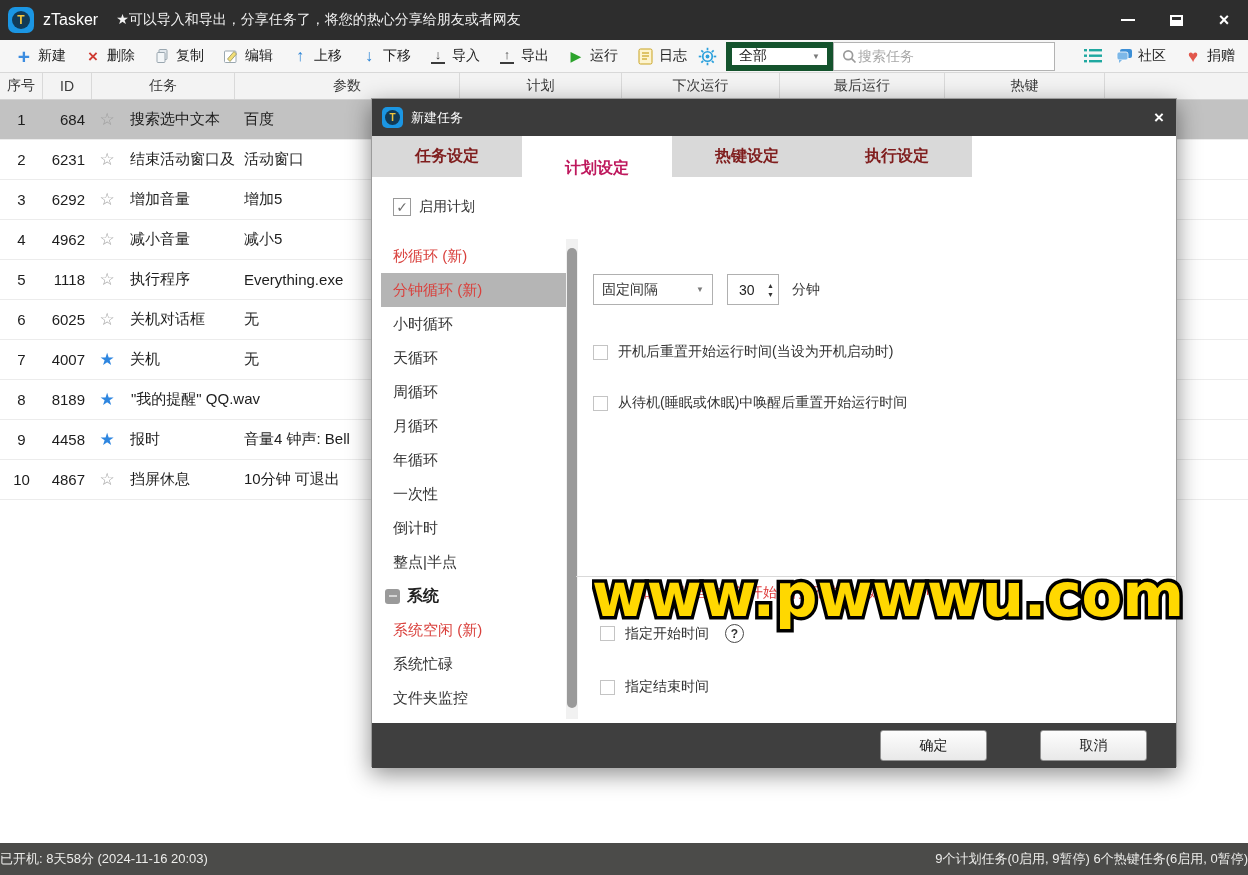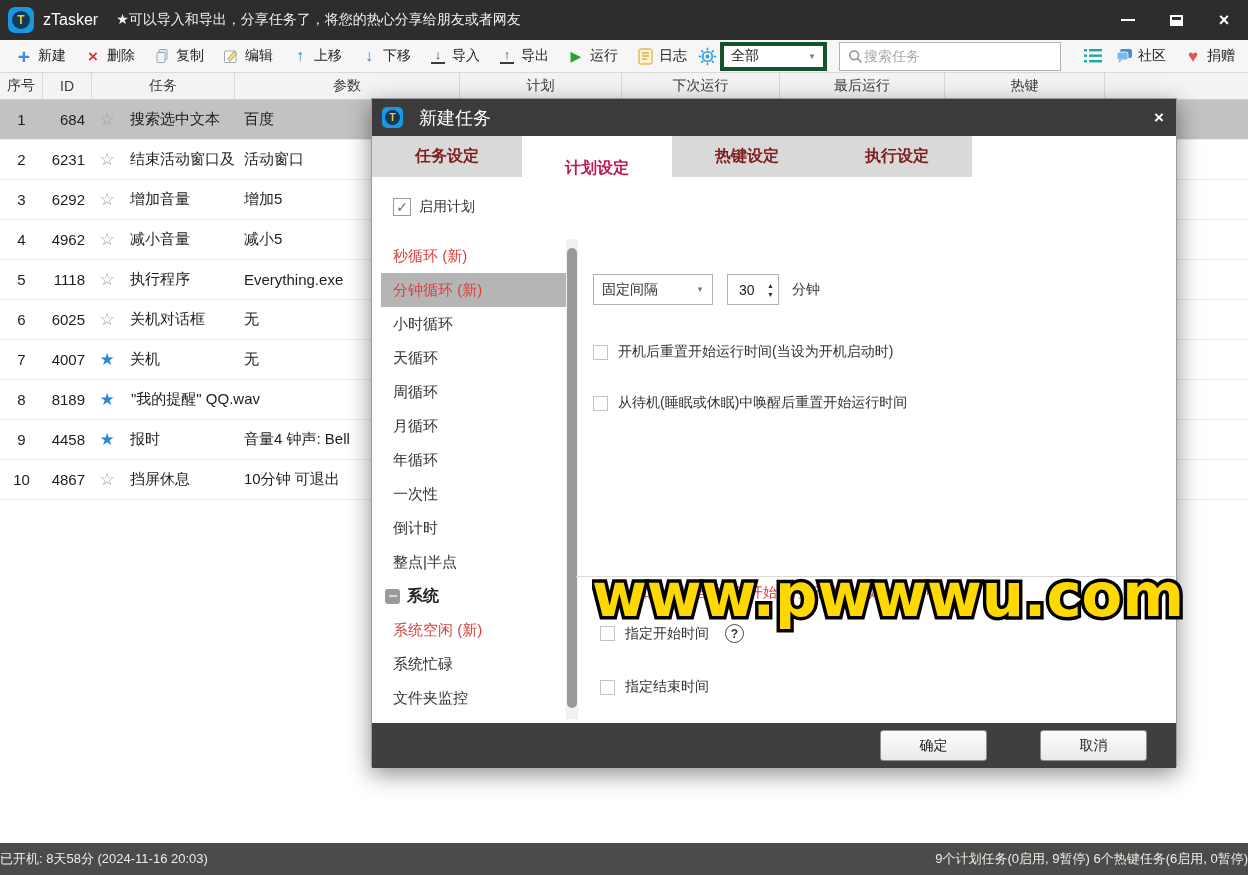--- a/index.html
+++ b/index.html
@@ -22,23 +22,23 @@
   .toolbar { height:33px; background:#f6f6f6; border-bottom:1px solid #d8d8d8; display:flex; align-items:center; padding:0 4px 0 6px; }
   .tbtn { display:flex; align-items:center; gap:5px; padding:0 9px; font-size:14px; color:#222; height:100%; cursor:default; }
   .ic { display:inline-flex; align-items:center; justify-content:center; width:18px; height:18px; }
   .ic-plus { color:#3c8de0; font-size:21px; font-weight:bold; line-height:1; }
   .ic-x { color:#cf3a31; font-size:17px; font-weight:bold; line-height:1; }
   .ic-arrow { color:#2f86d6; font-size:16px; font-weight:bold; line-height:1; }
   .ic-tray { width:14px; height:15px; border-bottom:2px solid #3b3b3b; color:#3b3b3b; font-size:13px; font-weight:bold; line-height:12px; text-align:center; }
   .ic-run { color:#2ca32c; font-size:14px; line-height:1; }
   .ic-heart { color:#e2574c; font-size:17px; line-height:1; }
   .tool-sep-group { display:flex; align-items:center; }
-  .filter-select { width:107px; height:29px; background:#fff; border:4px solid #14532d; display:flex; align-items:center; font-size:14px; color:#222; padding:0 7px; margin-left:2px; }
+  .filter-select { width:107px; height:29px; background:#fff; border:6px solid #14532d; display:flex; align-items:center; font-size:14px; color:#222; padding:0 7px; margin-left:8px; }
   .filter-select .caret { margin-left:auto; font-size:8px; color:#7a7a7a; }
-  .searchbox { width:222px; height:29px; background:#fff; border:1px solid #b3b3b3; display:flex; align-items:center; margin-left:12px; padding:0 6px; }
+  .searchbox { width:222px; height:29px; background:#fff; border:1px solid #b3b3b3; display:flex; align-items:center; margin-left:0; padding:0 6px; }
   .searchbox input { border:none; outline:none; flex:1; font-size:14px; color:#444; font-family:inherit; background:transparent; }
   .searchbox input::placeholder { color:#a9a9a9; }
   .right-tools { margin-left:auto; display:flex; align-items:flex-end; }
 
   
   .thead { height:27px; background:#f3f3f3; border-bottom:1px solid #d2d2d2; display:flex; font-size:14px; color:#3a3a3a; }
   .th { display:flex; align-items:center; justify-content:center; border-right:1px solid #d9d9d9; height:100%; }
   .th:last-child { border-right:none; }
   .rows { }
   .trow { height:40px; display:flex; align-items:center; font-size:15px; color:#1d1d1d; border-bottom:1px solid #ececec; }
@@ -53,21 +53,21 @@
   .td-param { padding-left:9px; }
 
   
   .statusbar { position:absolute; left:0; bottom:0; width:100%; height:32px; background:#4b4b49; color:#ececea; font-size:13px; display:flex; align-items:center; justify-content:space-between; padding:0 0; }
 
   
   .dialog { position:absolute; left:371px; top:98px; width:806px; height:669px; background:#fff; border:1px solid #9b9b9b; box-shadow:0 7px 22px rgba(0,0,0,.45); z-index:10; }
   .dlg-title { height:37px; background:#3b3b3b; display:flex; align-items:center; color:#fff; padding:0 12px 0 10px; }
   .dlg-title .logo { width:21px; height:21px; border-radius:5px; }
   .dlg-title .logo .inner { width:15px; height:15px; font-size:10px; }
-  .dlg-title-text { font-size:18px; margin-left:16px; }
+  .dlg-title-text { font-size:13px; margin-left:8px; }
   .dlg-close { margin-left:auto; font-size:17px; font-weight:bold; line-height:1; }
   .dlg-tabs { height:41px; display:flex; background:#fff; }
   .dtab { width:150px; background:#d9d9d9; display:flex; align-items:center; justify-content:center; font-size:16px; font-weight:bold; color:#7f1d1d; }
   .dtab.active { background:#fff; color:#be185d;margin-top:24px; }
   .dlg-body { position:relative; height:546px; background:#fff; }
   .enable-row { position:absolute; left:21px; top:21px; display:flex; align-items:center; gap:8px; font-size:14px; color:#333; }
   .cb { width:18px; height:18px; border:1px solid #9a9a9a; background:#fff; display:flex; align-items:center; justify-content:center; color:#6e6e6e; font-size:14px; font-weight:bold; }
   .cb.small { width:15px; height:15px; border-color:#c4c4c4; }
 
   .sched-list { position:absolute; left:9px; top:62px; width:185px; }

